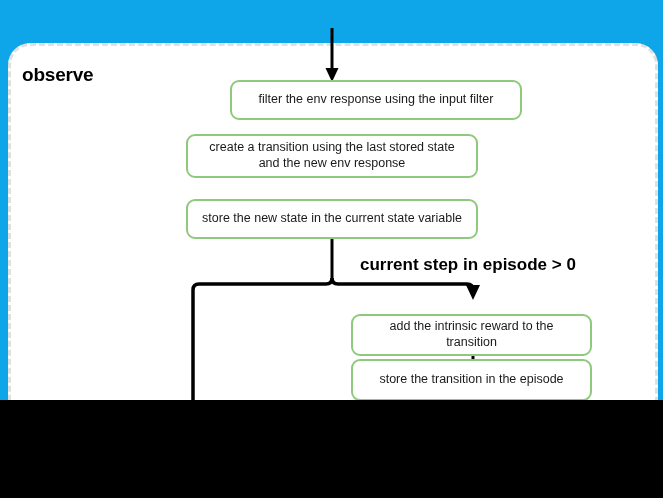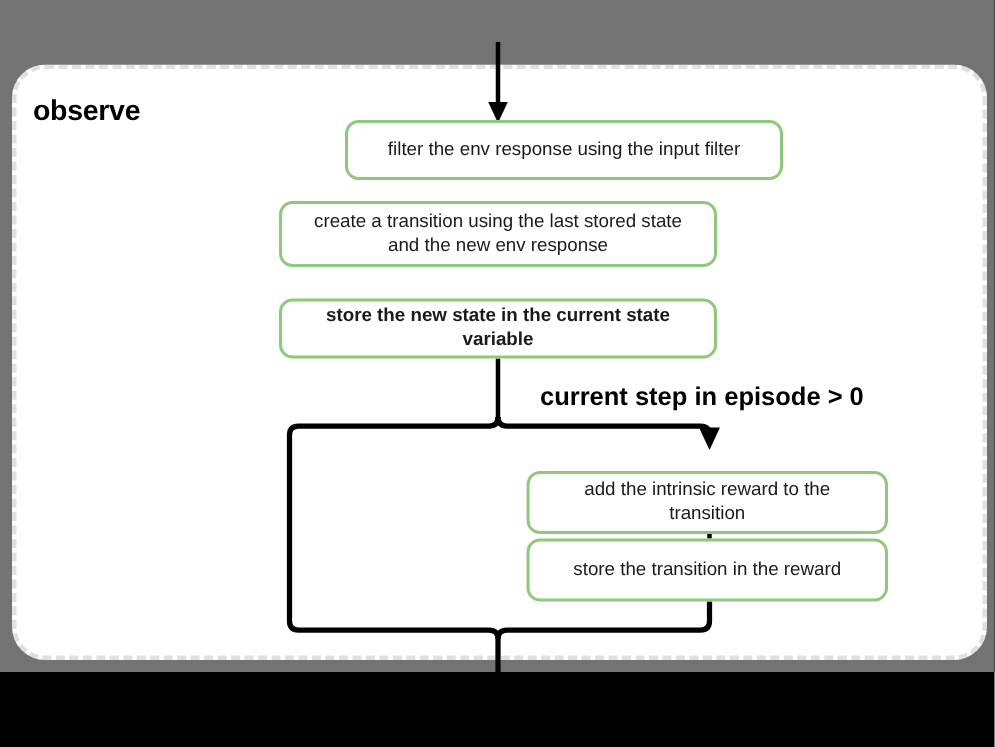--- a/index.html
+++ b/index.html
@@ -3,22 +3,22 @@
 <meta charset="utf-8">
 <style>
   html, body {
     margin: 0;
     padding: 0;
     background: #000000;
   }
   #canvas {
     position: relative;
     width: 663px;
-    height: 448px;
-    background: #737373;
+    height: 400px;
+    background: #0ea5e9;
     overflow: hidden;
     font-family: "Liberation Sans", sans-serif;
   }
   
   #scope-container {
     position: absolute;
     left: 8px;
     top: 43px;
     width: 650px;
     height: 397px;
@@ -47,21 +47,21 @@
     align-items: center;
     justify-content: center;
     text-align: center;
     font-size: 12.5px;
     color: #1a1a1a;
     line-height: 1.25;
     padding: 4px 10px;
   }
   #node-filter       { left: 186px; top: 80px;  width: 292px; height: 40px; margin-left: 44px; }
   #node-transition   { left: 186px; top: 134px; width: 292px; height: 44px; }
-  #node-store-state  { left: 186px; top: 199px; width: 292px; height: 40px; font-weight: bold; }
+  #node-store-state  { left: 186px; top: 199px; width: 292px; height: 40px; }
   #node-intrinsic    { left: 351px; top: 298px; width: 241px; height: 42px; margin-top: 16px; }
   #node-store-memory { left: 351px; top: 359px; width: 241px; height: 42px; }
 
   #branch-label {
     position: absolute;
     left: 360px;
     top: 255px;
     font-size: 17px;
     font-weight: bold;
     color: #000000;
@@ -106,17 +106,17 @@
   </svg>
 
   <div class="node" id="node-filter">filter the env response using the input filter</div>
 
   <div class="node" id="node-transition">create a transition using the last stored state and the new env response</div>
 
   <div class="node" id="node-store-state">store the new state in the current state variable</div>
 
   <div class="node" id="node-intrinsic">add the intrinsic reward to the transition</div>
 
-  <div class="node" id="node-store-memory">store the transition in the reward</div>
+  <div class="node" id="node-store-memory">store the transition in the episode</div>
 
   <div id="branch-label">current step in episode &gt; 0</div>
 
 </div>
 
 </body></html>

